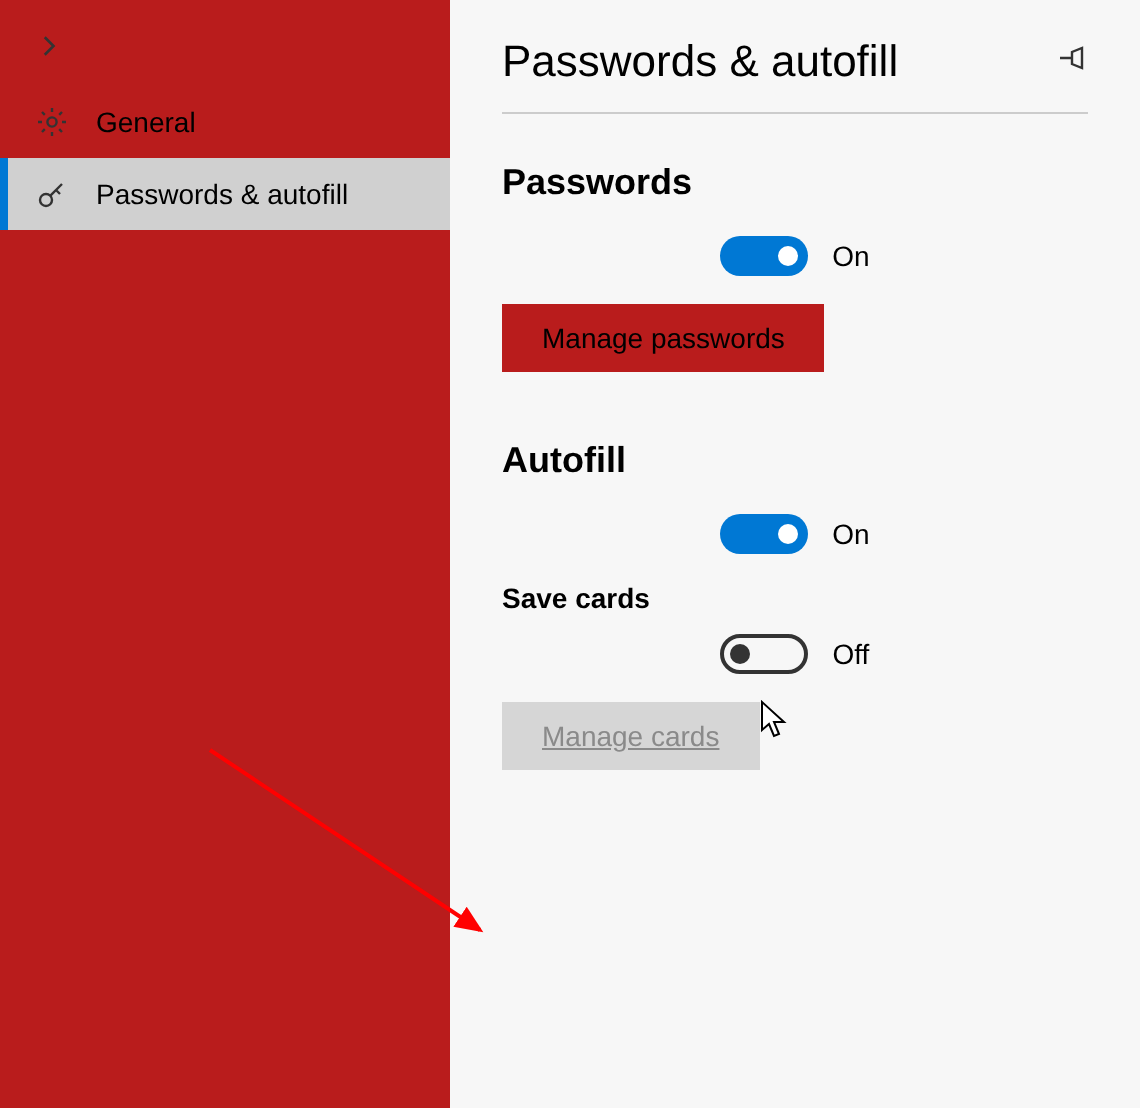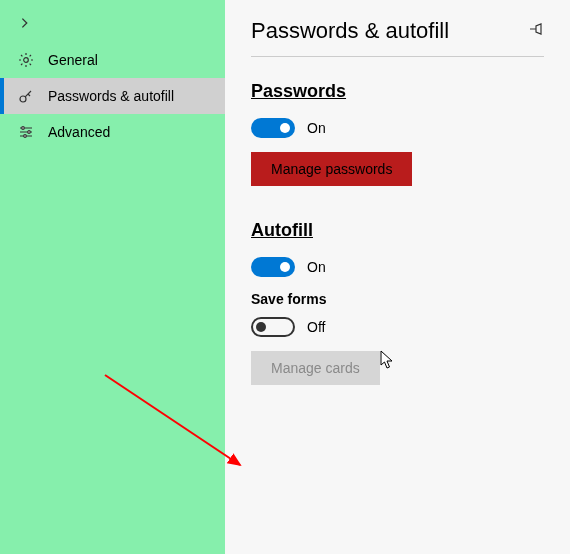--- a/index.html
+++ b/index.html
@@ -7,21 +7,21 @@
   font-family: "Segoe UI", -apple-system, sans-serif;
   background: #f2f2f2;
   width: 570px;
   height: 554px;
   overflow: hidden;
   display: flex;
   position: relative;
 }
 .sidebar {
   width: 225px;
-  background: #86efac;
+  background: #b91c1c;
   display: flex;
   flex-direction: column;
   padding-top: 8px;
 }
 .sidebar-chevron {
   padding: 8px 18px;
 }
 .sidebar-chevron svg { width: 14px; height: 14px; }
 .sidebar-item {
   display: flex;
@@ -63,32 +63,32 @@
   font-size: 22px;
   font-weight: 400;
   color: #000;
 }
 .pin-icon svg { width: 16px; height: 16px; }
 .section-title {
   font-size: 18px;
   font-weight: 600;
   margin-top: 24px;
   margin-bottom: 16px;
-  text-decoration: underline;
 }
 .setting-label {
   font-size: 14px;
   font-weight: 600;
   margin-bottom: 10px;
 }
 .toggle-row {
   display: flex;
   align-items: center;
   gap: 12px;
   margin-bottom: 14px;
+  justify-content: center;
 }
 .toggle {
   width: 44px;
   height: 20px;
   border-radius: 10px;
   position: relative;
   cursor: pointer;
 }
 .toggle.on { background: #0078d4; }
 .toggle.off { background: transparent; border: 2px solid #333; }
@@ -109,20 +109,21 @@
   font-size: 14px;
   color: #000;
   cursor: pointer;
   font-family: inherit;
   margin-bottom: 10px;
 }
 .btn[disabled] {
   color: #8a8a8a;
   background: #d6d6d6;
   cursor: default;
+  text-decoration: underline;
 }
 .cursor {
   position: absolute;
   left: 380px;
   top: 350px;
   pointer-events: none;
 }
 .arrow {
   position: absolute;
   left: 100px;
@@ -154,31 +155,20 @@
   <div class="sidebar-item active">
     <span class="icon">
       <svg viewBox="0 0 16 16" fill="none" stroke="#333" stroke-width="1.2">
           <circle cx="5" cy="11" r="3"></circle>
           <path d="M7.2 8.8L13 3M10 6l2 2"></path>
         </svg>
     </span>
     <span>Passwords &amp; autofill</span>
   </div>
 
-  <div class="sidebar-item">
-    <span class="icon">
-      <svg viewBox="0 0 16 16" fill="none" stroke="#333" stroke-width="1.2">
-          <path d="M2 4h12M2 8h12M2 12h12"></path>
-          <circle cx="5" cy="4" r="1.3" fill="#f2f2f2"></circle>
-          <circle cx="11" cy="8" r="1.3" fill="#f2f2f2"></circle>
-          <circle cx="7" cy="12" r="1.3" fill="#f2f2f2"></circle>
-        </svg>
-    </span>
-    <span>Advanced</span>
-  </div>
 </div>
 
 <div class="main">
   <div class="header-row">
     <h1 class="page-title">Passwords &amp; autofill</h1>
     <span class="pin-icon">
       <svg viewBox="0 0 16 16" fill="none" stroke="#333" stroke-width="1.2">
           <path d="M2 8h6M8 5v6l5 2V3l-5 2z"></path>
         </svg>
     </span>
@@ -197,21 +187,21 @@
   
   <h2 class="section-title">Autofill</h2>
 
   <div class="toggle-row">
     <div class="toggle on">
         <div class="thumb"></div>
       </div>
     <span class="toggle-label">On</span>
   </div>
 
-  <div class="setting-label" style="margin-top:14px;">Save forms</div>
+  <div class="setting-label" style="margin-top:14px;">Save cards</div>
   <div class="toggle-row">
     <div class="toggle off">
         <div class="thumb"></div>
       </div>
     <span class="toggle-label">Off</span>
   </div>
   <button class="btn" disabled="">Manage cards</button>
 </div>
 
 <svg class="arrow" width="160" height="110">

